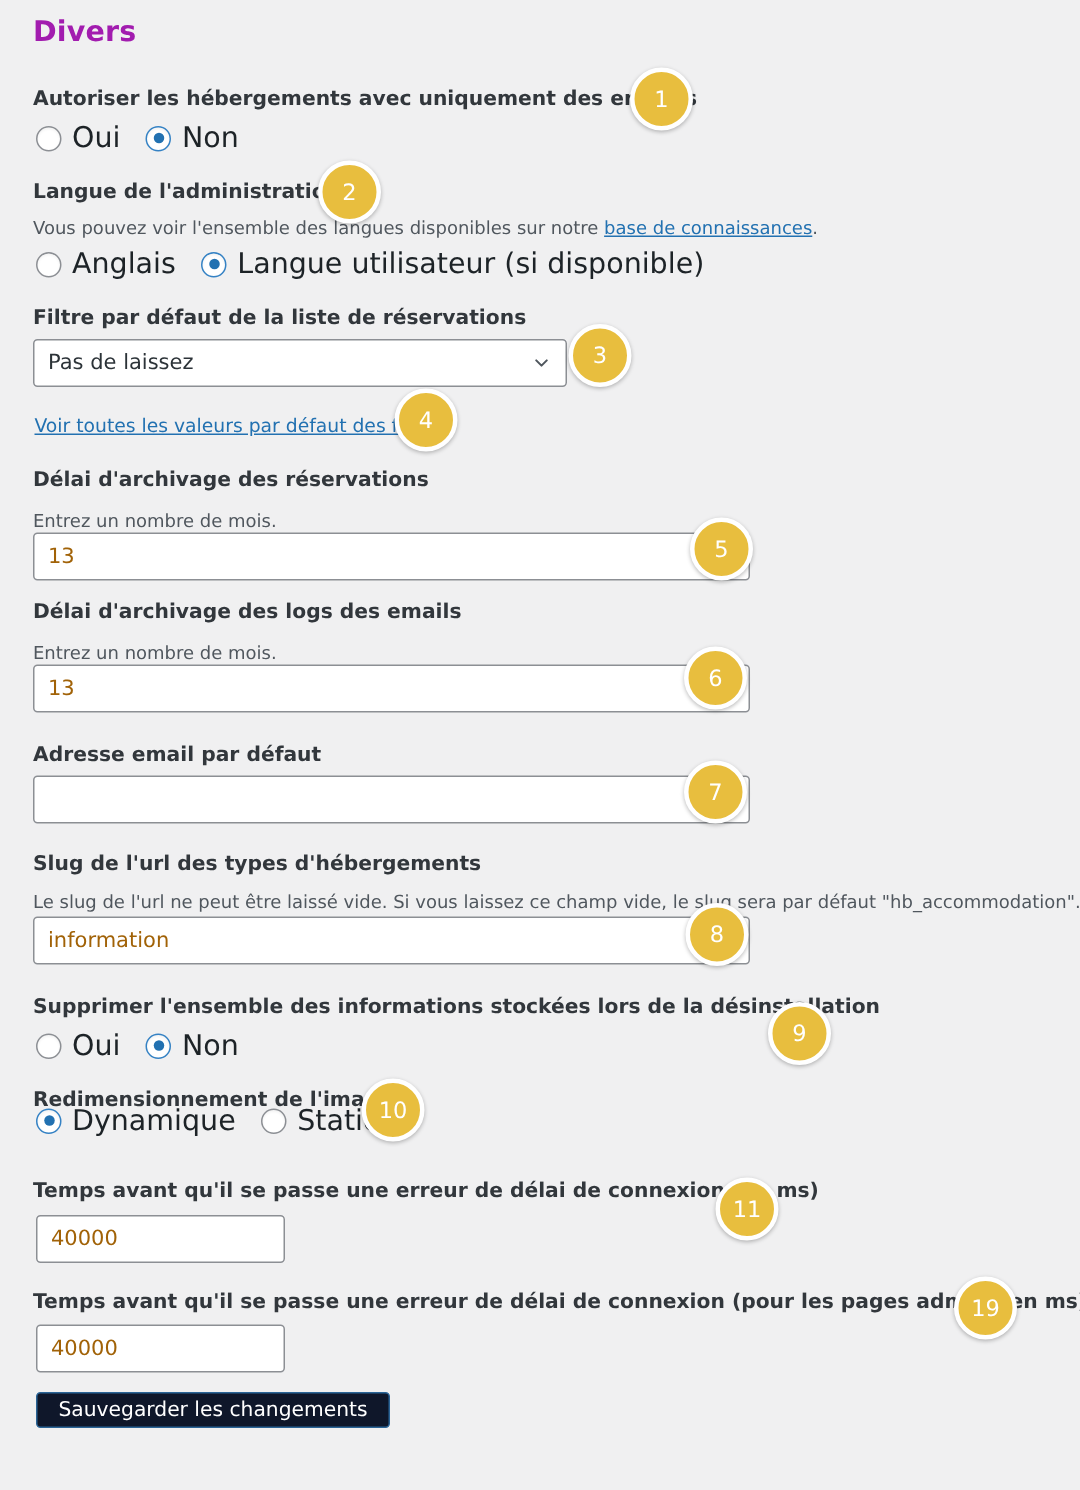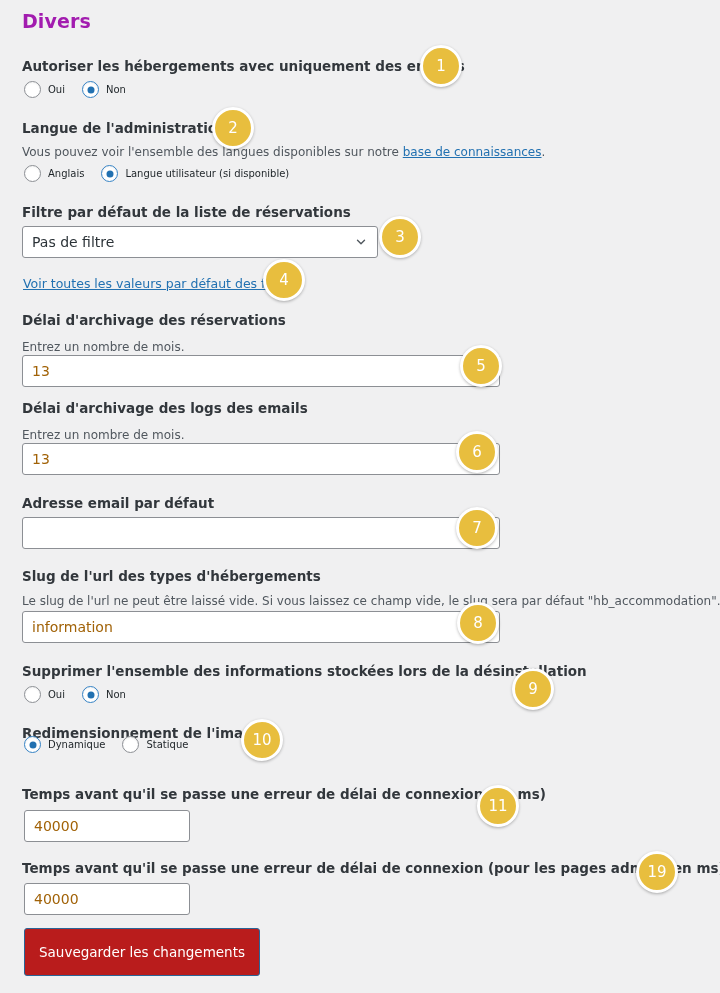--- a/index.html
+++ b/index.html
@@ -50,21 +50,21 @@
     box-shadow: inset 0 1px 2px rgba(0,0,0,.06);
   }
   .radio.checked { border-color: #3582c4; }
   .radio.checked::after {
     content: ""; position: absolute;
     left: 50%; top: 50%; transform: translate(-50%,-50%);
     width: 7px; height: 7px; border-radius: 50%;
     background: #2271b1;
   }
   .radio-label {
-    font-size: 10px; color: #1d2327; margin-left: 7px; white-space: nowrap;
+    font-size: 19px; color: #1d2327; margin-left: 7px; white-space: nowrap;
   }
   .radio-gap { width: 17px; }
 
   
   .txt {
     position: absolute;
     height: 32px;
     border: 1px solid #8c8f94;
     border-radius: 3px;
     background: #fff;
@@ -82,28 +82,28 @@
     background: #fff;
     display: flex; align-items: center;
     padding: 0 9px;
     cursor: pointer;
   }
   .sel-val { font-size: 14px; color: #2c3338; flex: 1; }
   .chev { width: 14px; height: 14px; flex: none; }
 
   .btn-save {
     position: absolute;
-    background: #b91c1c;
+    background: #0f172a;
     border: 1px solid #2a6496;
     border-radius: 3px;
     color: #fff;
     font-family: "DejaVu Sans", "Liberation Sans", sans-serif;
     font-size: 13.5px;
     padding: 0 14px;
-    height: 48px;
+    height: 24px;
     cursor: pointer;
   }
 
   
   .badge {
     position: absolute;
     width: 42px; height: 42px;
     border-radius: 50%;
     background: #e8be3e;
     border: 3px solid #ffffff;
@@ -145,21 +145,21 @@
     </span>
     <span class="radio-gap"></span>
     <span class="radio-opt">
       <span class="radio checked"></span>
       <span class="radio-label">Langue utilisateur (si disponible)</span>
     </span>
   </div>
 
   <div class="field-label" style="left:22px; top:204px;">Filtre par défaut de la liste de réservations</div>
   <div class="sel-wrap" style="left:22px; top:226px; width:356px;">
-    <span class="sel-val">Pas de filtre</span>
+    <span class="sel-val">Pas de laissez</span>
     <svg class="chev" viewBox="0 0 20 20">
       <path d="M5 7.5 L10 12.5 L15 7.5" fill="none" stroke="#50575e" stroke-width="2" stroke-linecap="round" stroke-linejoin="round"></path>
     </svg>
   </div>
 
   <a class="link" style="left:23px; top:276px;" href="#">Voir toutes les valeurs par défaut des filtres</a>
 
   <div class="field-label" style="left:22px; top:312px;">Délai d'archivage des réservations</div>
   <div class="helper" style="left:22px; top:340px;">Entrez un nombre de mois.</div>
   <input class="txt" style="left: 22px; top: 355px; width: 478px;" type="text" value="13">

